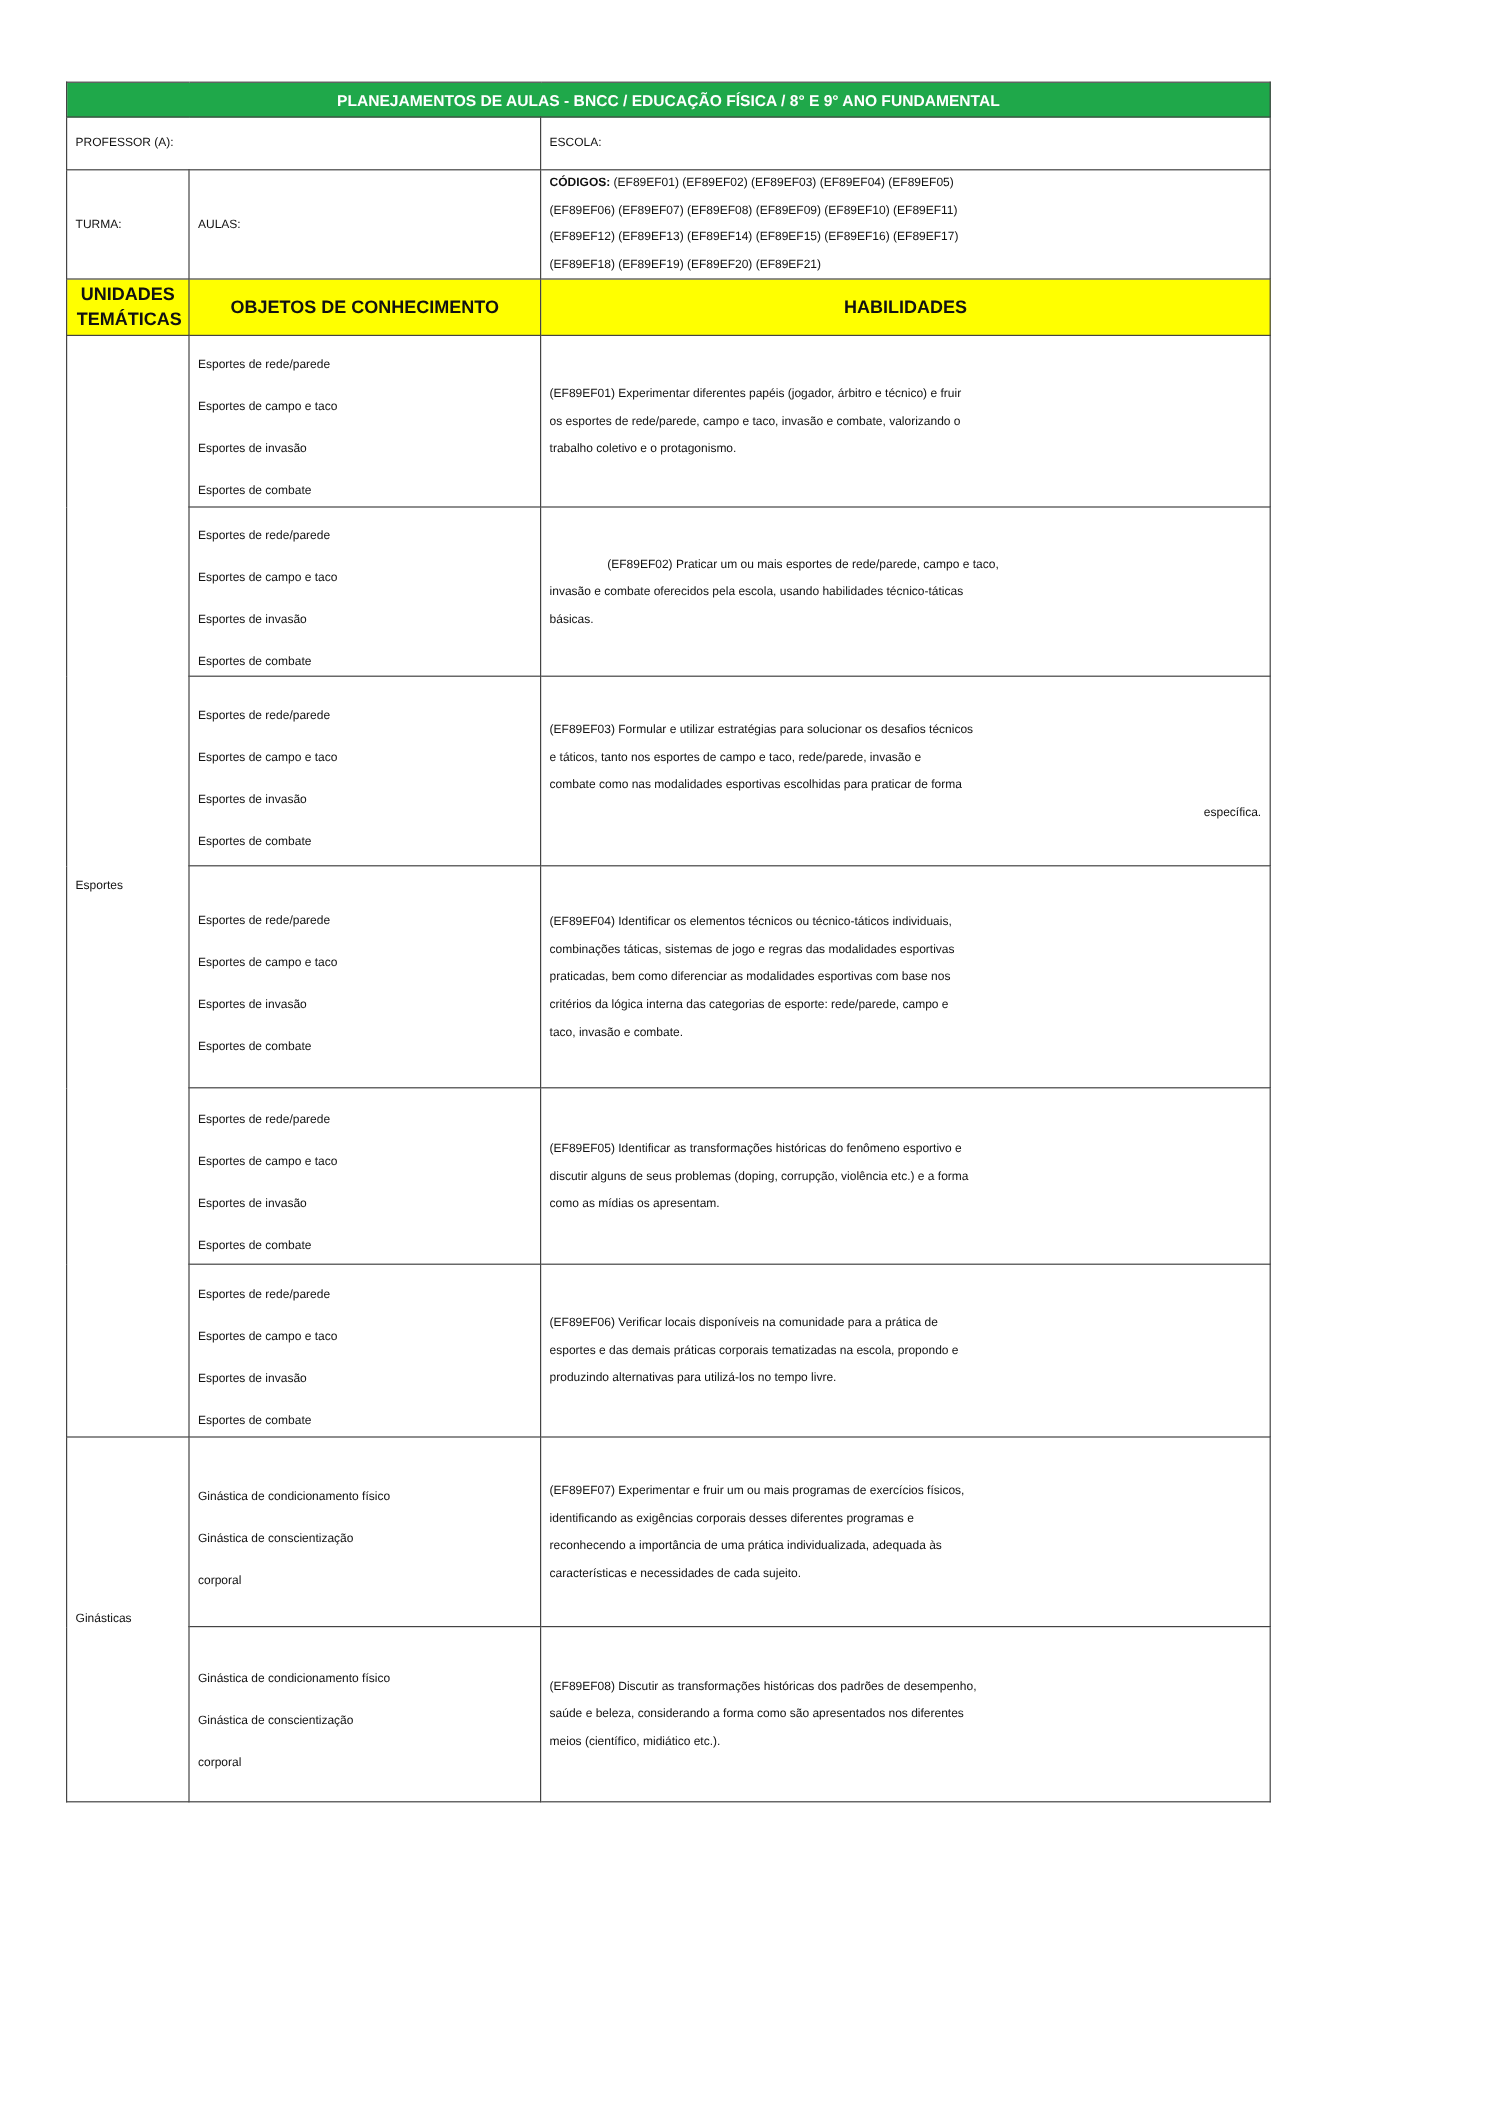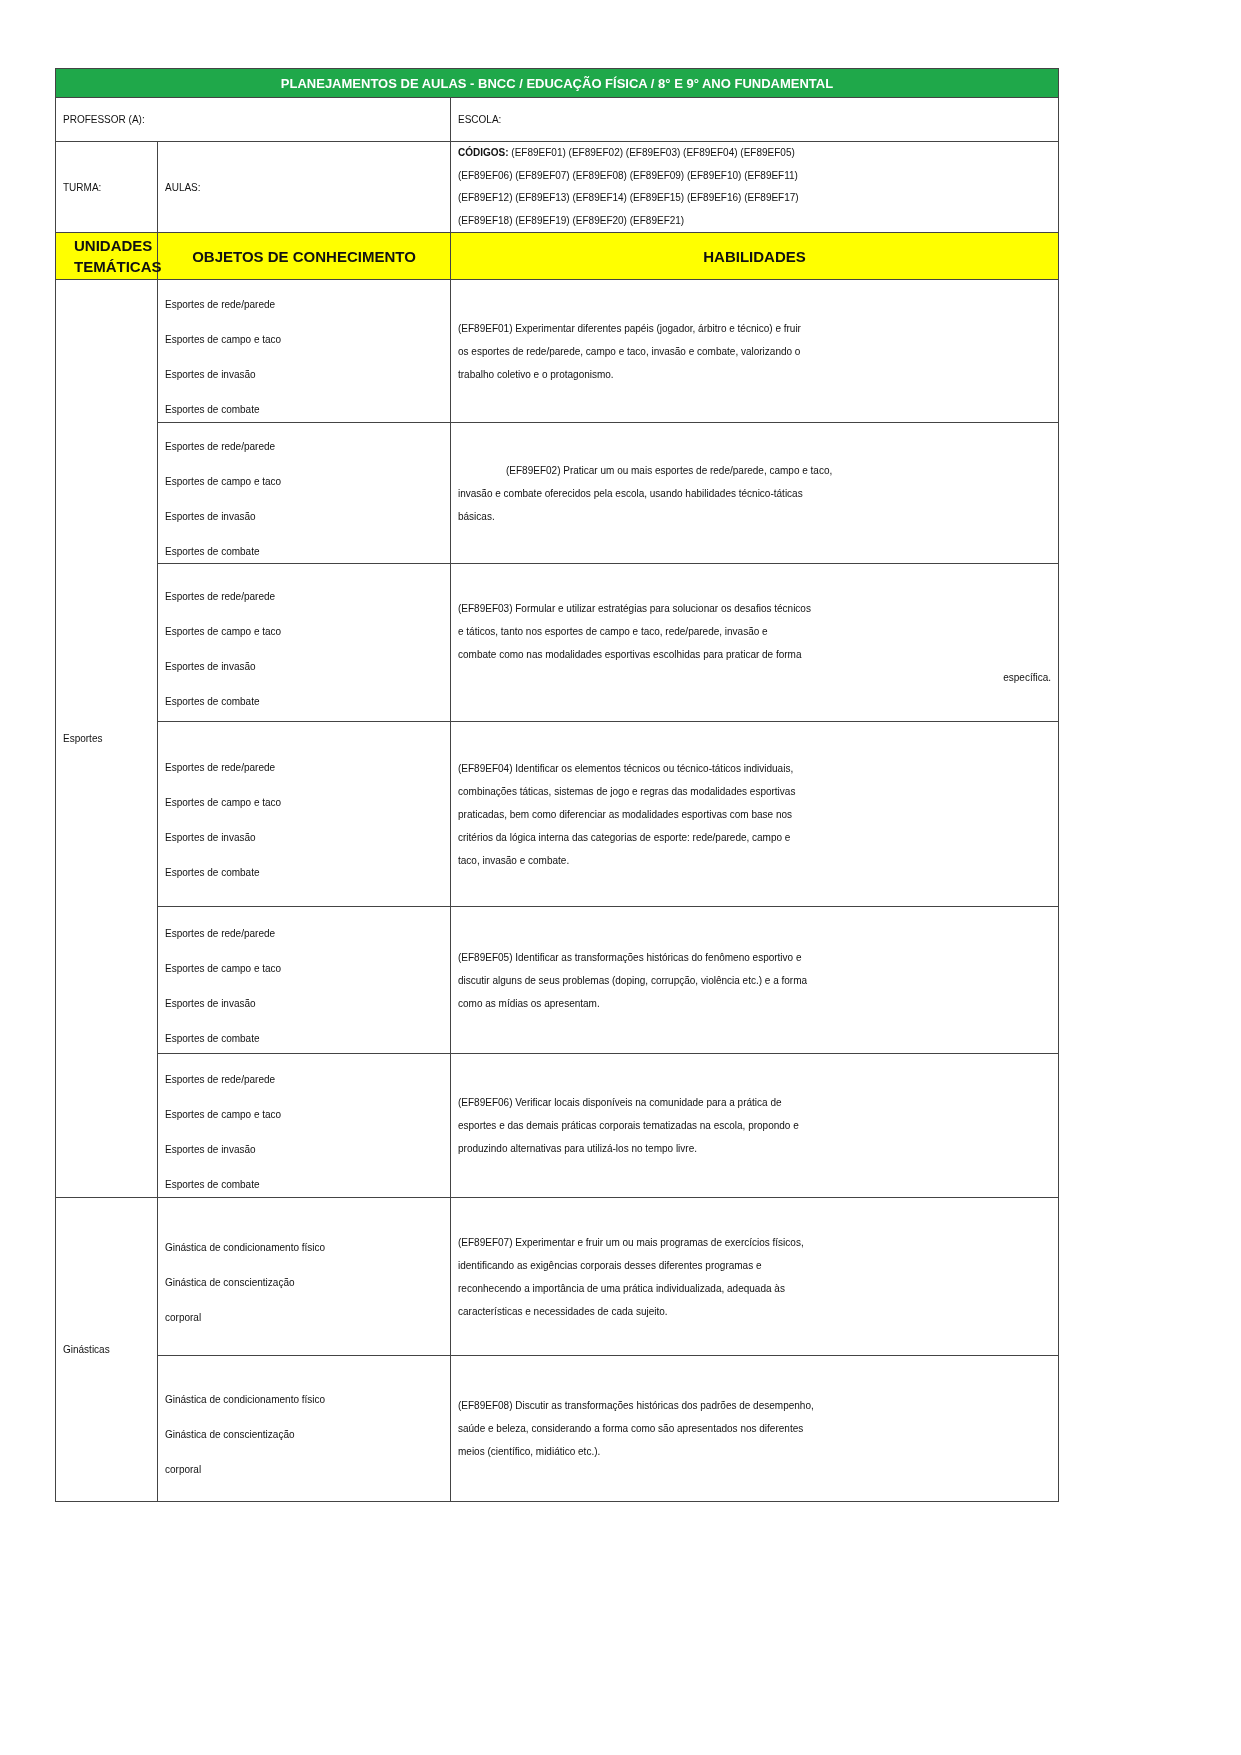--- a/index.html
+++ b/index.html
@@ -2,21 +2,21 @@
 <html><head>
 <meta charset="utf-8">
 <style>
   html, body { margin: 0; padding: 0; background: #ffffff; }
   body { width: 1241px; height: 1755px; position: relative; font-family: "Liberation Sans", sans-serif; color: #111; }
   .sheet { position: absolute; left: 55px; top: 68px; width: 1003px; }
   table { border-collapse: collapse; width: 1003px; table-layout: fixed; }
   td { border: 1.3px solid #444; padding: 0 7px; font-size: 10px; line-height: 23px; vertical-align: middle; }
   .title-row td { background: #1fa84a; color: #ffffff; font-weight: bold; text-align: center; height: 28px; font-size: 13px; }
   .hdr td { background: #ffff00; font-weight: bold; text-align: center; font-size: 15px; line-height: 21px; }
-  .hdr td.left { padding: 0 18px; }
+  .hdr td.left { padding: 0 8px; }
   .codes b { font-weight: bold; }
   .obj div, .unit { white-space: nowrap; margin-top: 12px; }
   .unit { text-align: left; }
 </style>
 </head>
 <body>
 
 <div class="sheet">
 <table>
   <colgroup>

